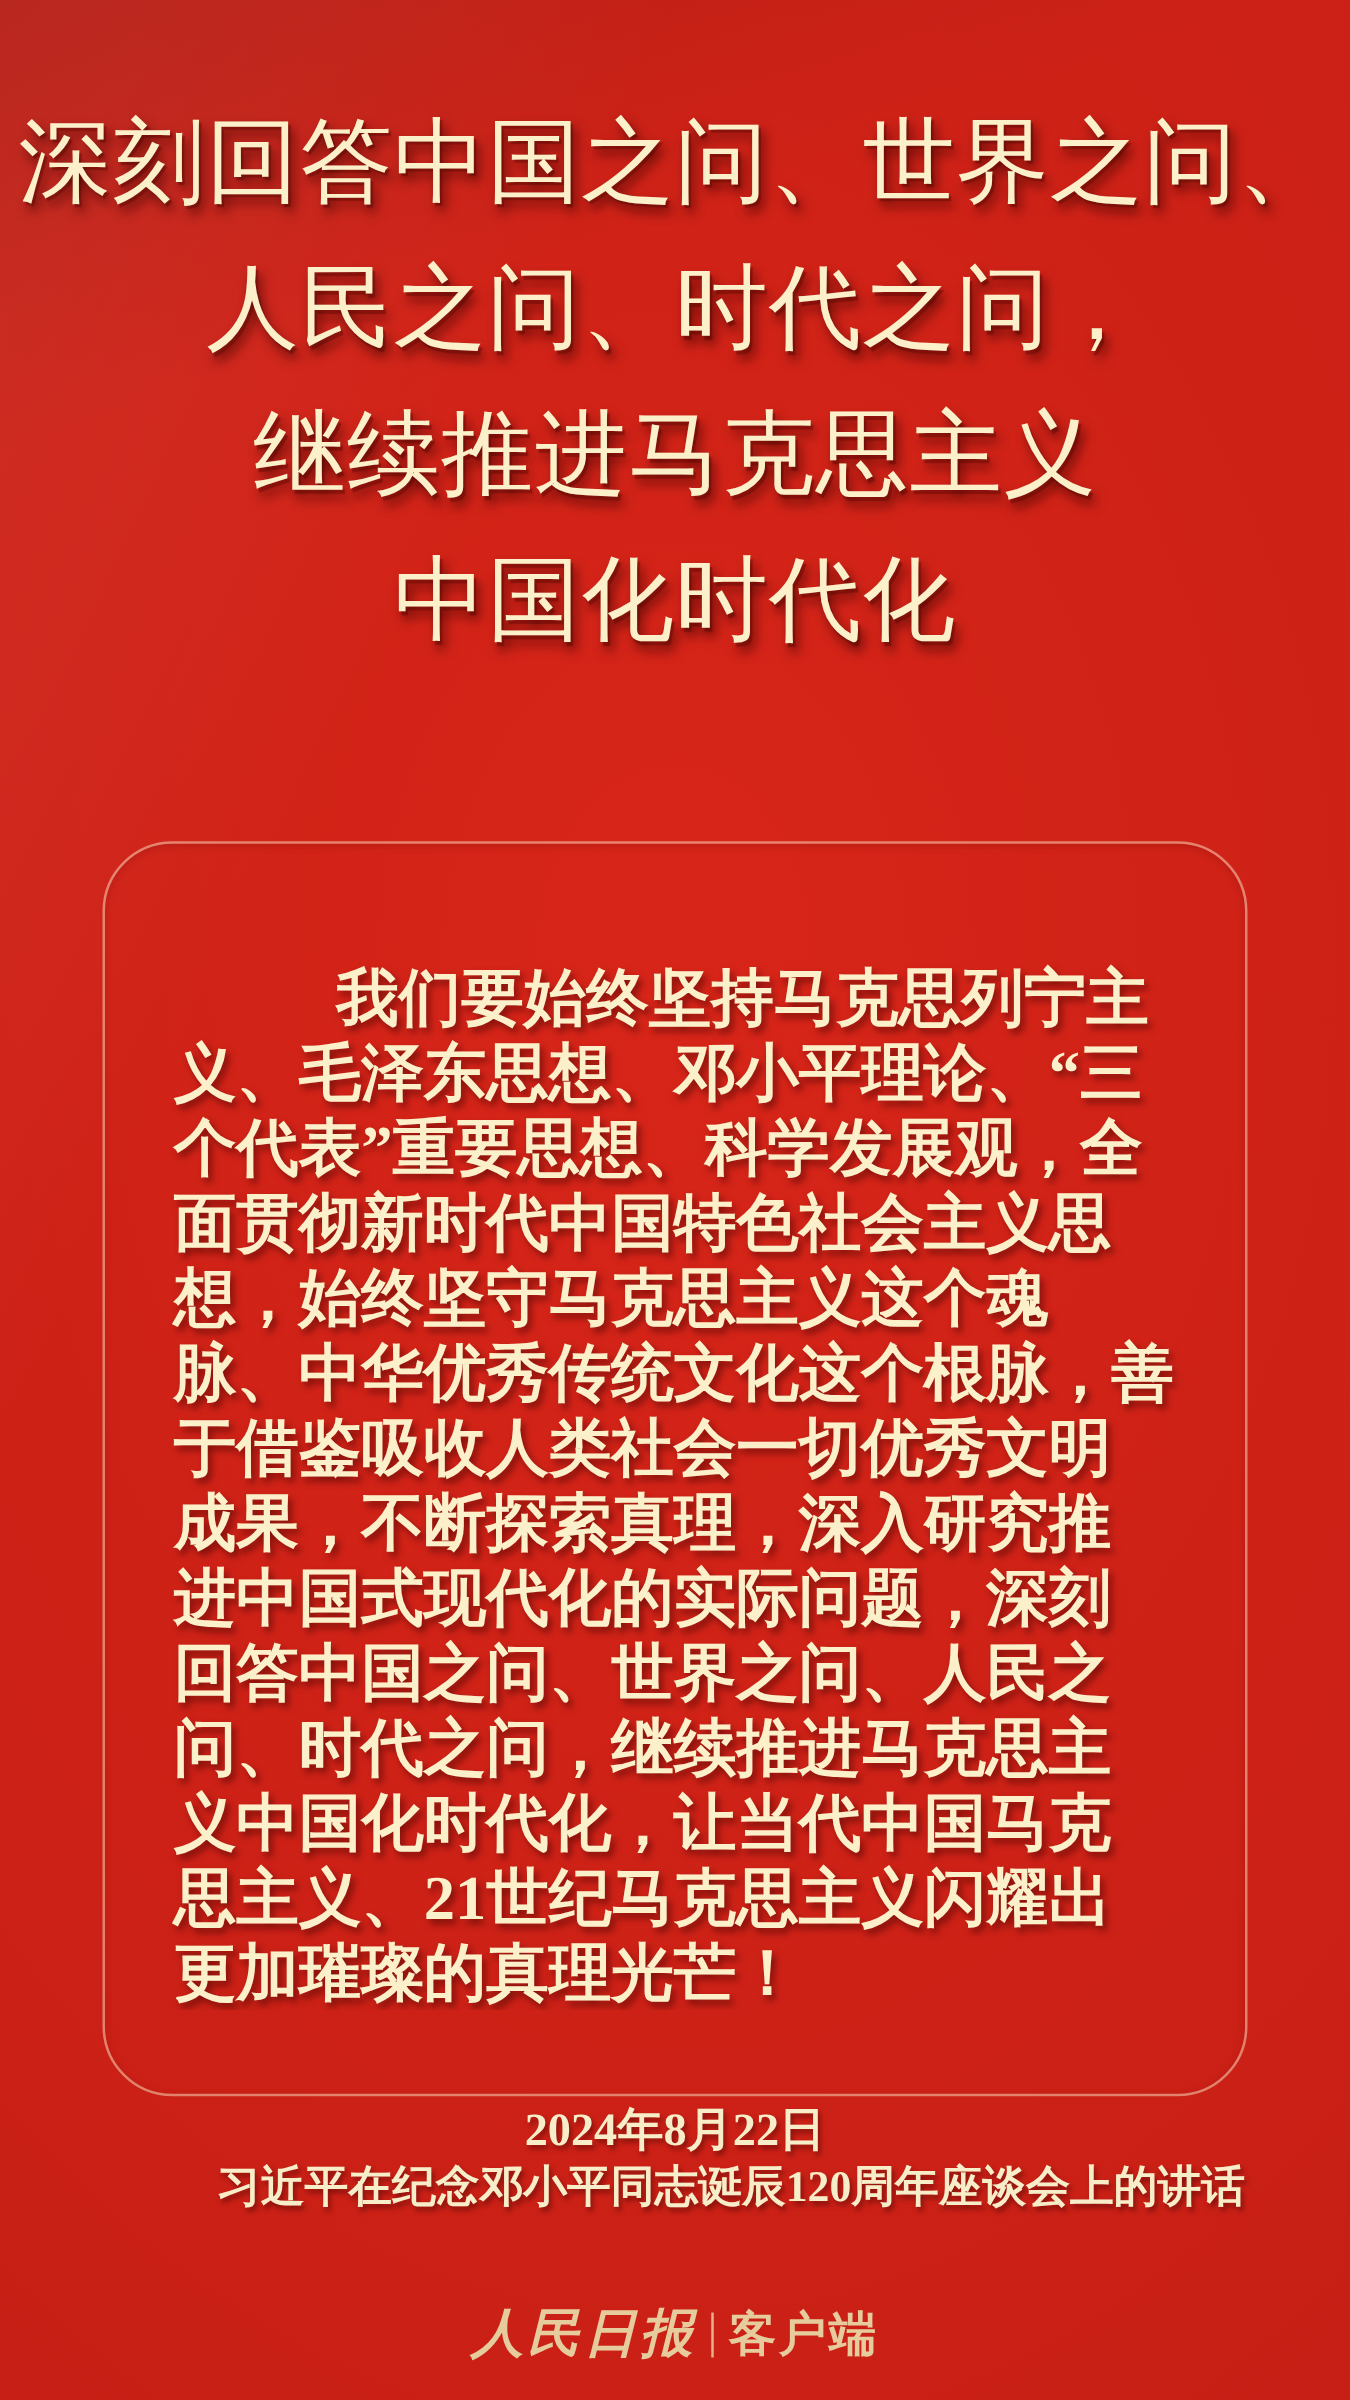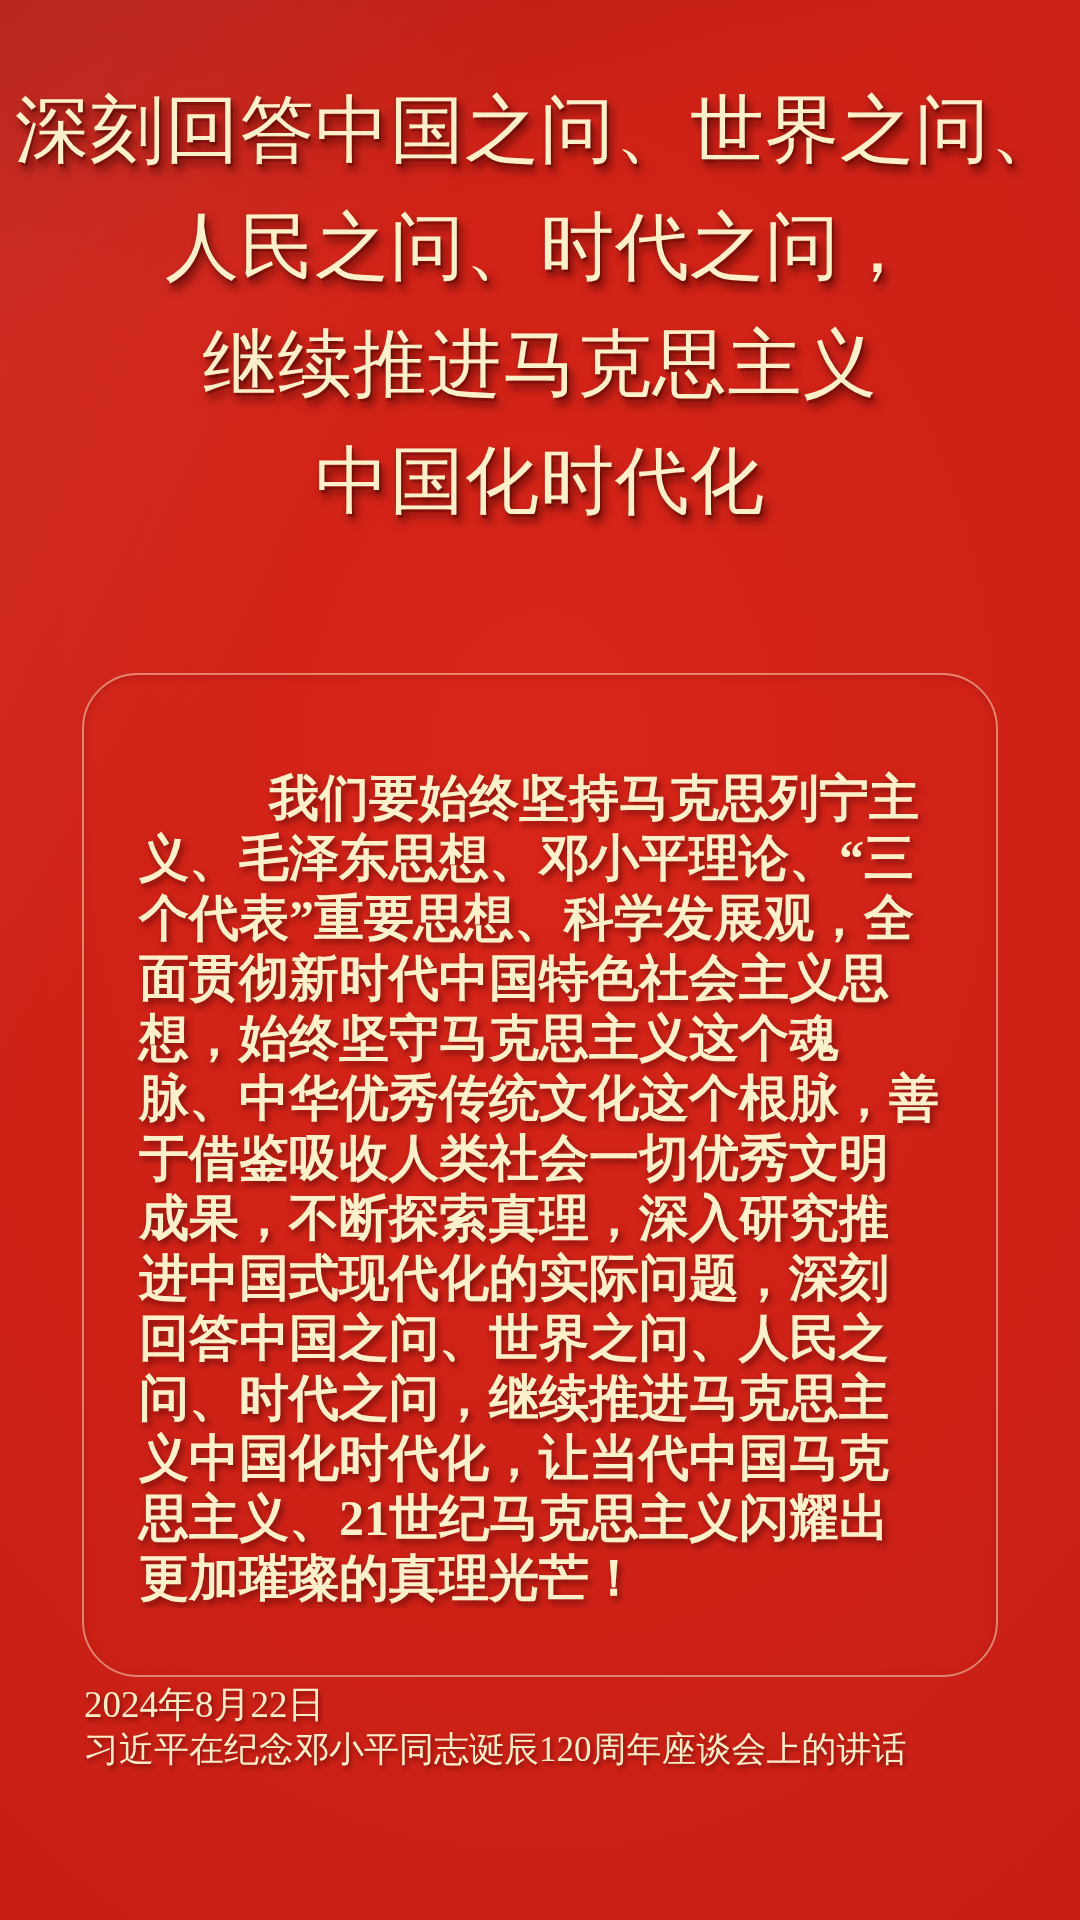--- a/index.html
+++ b/index.html
@@ -56,36 +56,36 @@
     line-height: 60px;
     font-weight: 700;
     color: #fbf0ca;
     text-shadow: 3px 4px 6px rgba(62,4,2,0.55);
   }
   .quote-date {
     position: absolute;
     top: 1008px;
     left: 0;
     right: 0;
-    text-align: left;
+    text-align: center;
     font-size: 37px;
     line-height: 44px;
-    font-weight: 400;
+    font-weight: 700;
     color: #f8edc9;
     text-shadow: 2px 3px 4px rgba(62,4,2,0.5);
   }
   .quote-source {
     position: absolute;
     top: 1053px;
     left: 0;
     right: 0;
-    text-align: left;
+    text-align: right;
     font-size: 35px;
     line-height: 44px;
-    font-weight: 400;
+    font-weight: 700;
     color: #f8edc9;
     text-shadow: 2px 3px 4px rgba(62,4,2,0.5);
   }
   .brand {
     position: absolute;
     top: 1844px;
     left: 0;
     right: 0;
     display: flex;
     justify-content: center;
@@ -135,14 +135,19 @@
 进中国式现代化的实际问题，深刻
 回答中国之问、世界之问、人民之
 问、时代之问，继续推进马克思主
 义中国化时代化，让当代中国马克
 思主义、21世纪马克思主义闪耀出
 更加璀璨的真理光芒！</p>
     <div class="quote-date">2024年8月22日</div>
     <div class="quote-source">习近平在纪念邓小平同志诞辰120周年座谈会上的讲话</div>
   </section>
 
+  <footer class="brand">
+    <span class="brand-script">人民日报</span>
+    <span class="brand-divider"></span>
+    <span class="brand-suffix">客户端</span>
+  </footer>
 
 </div>
 
 </body></html>

